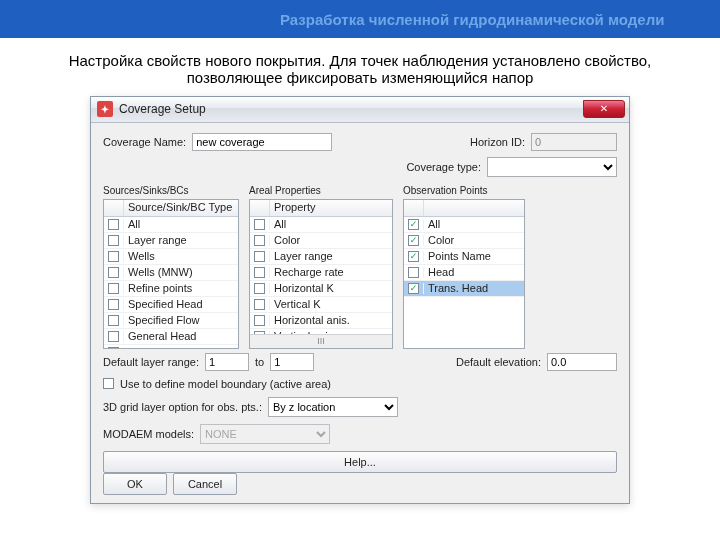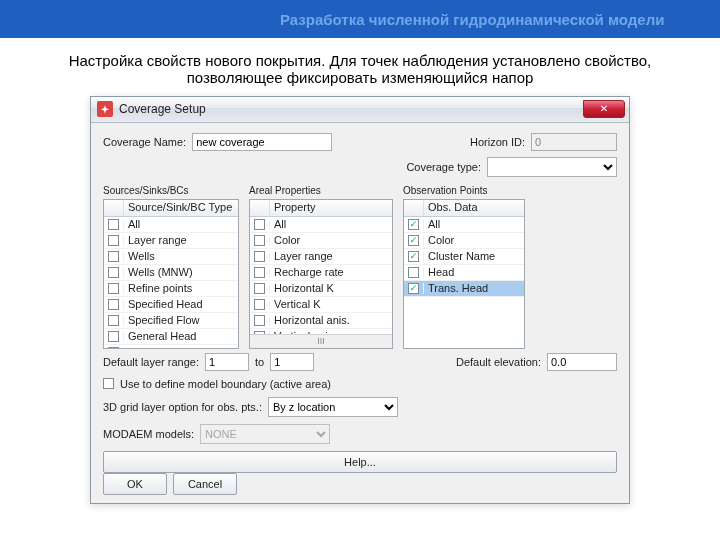--- a/index.html
+++ b/index.html
@@ -287,39 +287,38 @@
             <span>III</span>
           </div>
         </div>
       </div>
 
       <div>
         <div class="group-lbl">Observation Points</div>
         <div class="listbox obs" id="list3">
           <div class="list-header">
             <div class="cbcell"></div>
-            <div class="hcell">Obs. Data</div>
           </div>
         <div class="list-row">
               <div class="cbcell">
                 <span class="cb">✓</span>
               </div>
               <div class="tcell">All</div>
             </div>
             <div class="list-row">
               <div class="cbcell">
                 <span class="cb">✓</span>
               </div>
               <div class="tcell">Color</div>
             </div>
             <div class="list-row">
               <div class="cbcell">
                 <span class="cb">✓</span>
               </div>
-              <div class="tcell">Cluster Name</div>
+              <div class="tcell">Points Name</div>
             </div>
             <div class="list-row">
               <div class="cbcell">
                 <span class="cb"></span>
               </div>
               <div class="tcell">Head</div>
             </div>
             <div class="list-row selected">
               <div class="cbcell">
                 <span class="cb">✓</span>

